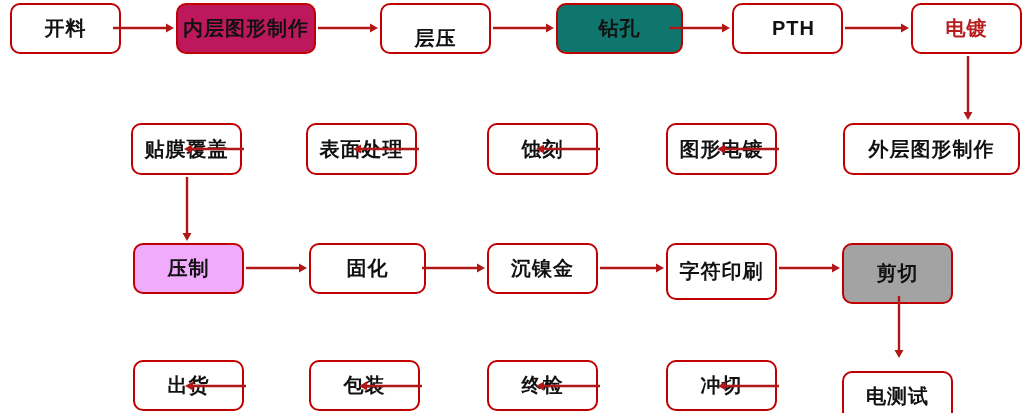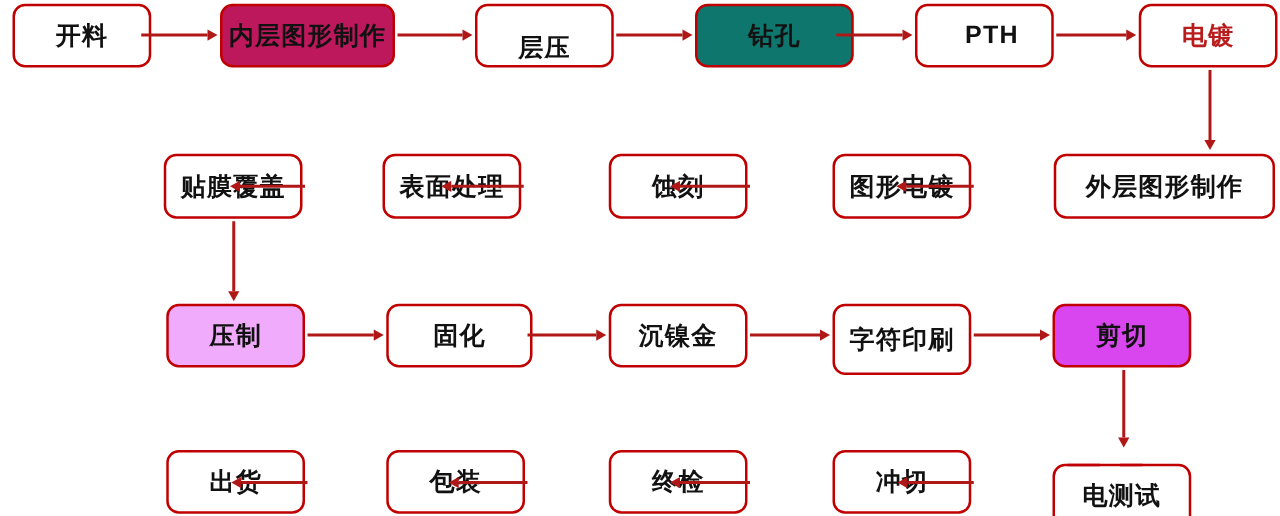--- a/index.html
+++ b/index.html
@@ -103,21 +103,21 @@
       </div>
       <div class="node" style="left: 309px; top: 243px; width: 117px; height: 51px; border-color: rgb(192, 0, 0); background: rgb(255, 255, 255); color: rgb(17, 17, 17);">
         <span>固化</span>
       </div>
       <div class="node" style="left: 487px; top: 243px; width: 111px; height: 51px; border-color: rgb(192, 0, 0); background: rgb(255, 255, 255); color: rgb(17, 17, 17);">
         <span>沉镍金</span>
       </div>
       <div class="node" style="left: 666px; top: 243px; width: 111px; height: 57px; border-color: rgb(192, 0, 0); background: rgb(255, 255, 255); color: rgb(17, 17, 17);">
         <span>字符印刷</span>
       </div>
-      <div class="node" style="left: 842px; top: 243px; width: 111px; height: 51px; border-color: rgb(192, 0, 0); background: #d946ef; color: rgb(17, 17, 17);">
+      <div class="node" style="left: 842px; top: 243px; width: 111px; height: 61px; border-color: rgb(192, 0, 0); background: #a3a3a3; color: rgb(17, 17, 17);">
         <span>剪切</span>
       </div>
       <div class="node" style="left: 133px; top: 360px; width: 111px; height: 51px; border-color: rgb(192, 0, 0); background: rgb(255, 255, 255); color: rgb(17, 17, 17);">
         <span>出货</span>
       </div>
       <div class="node" style="left: 309px; top: 360px; width: 111px; height: 51px; border-color: rgb(192, 0, 0); background: rgb(255, 255, 255); color: rgb(17, 17, 17);">
         <span>包装</span>
       </div>
       <div class="node" style="left: 487px; top: 360px; width: 111px; height: 51px; border-color: rgb(192, 0, 0); background: rgb(255, 255, 255); color: rgb(17, 17, 17);">
         <span>终检</span>

